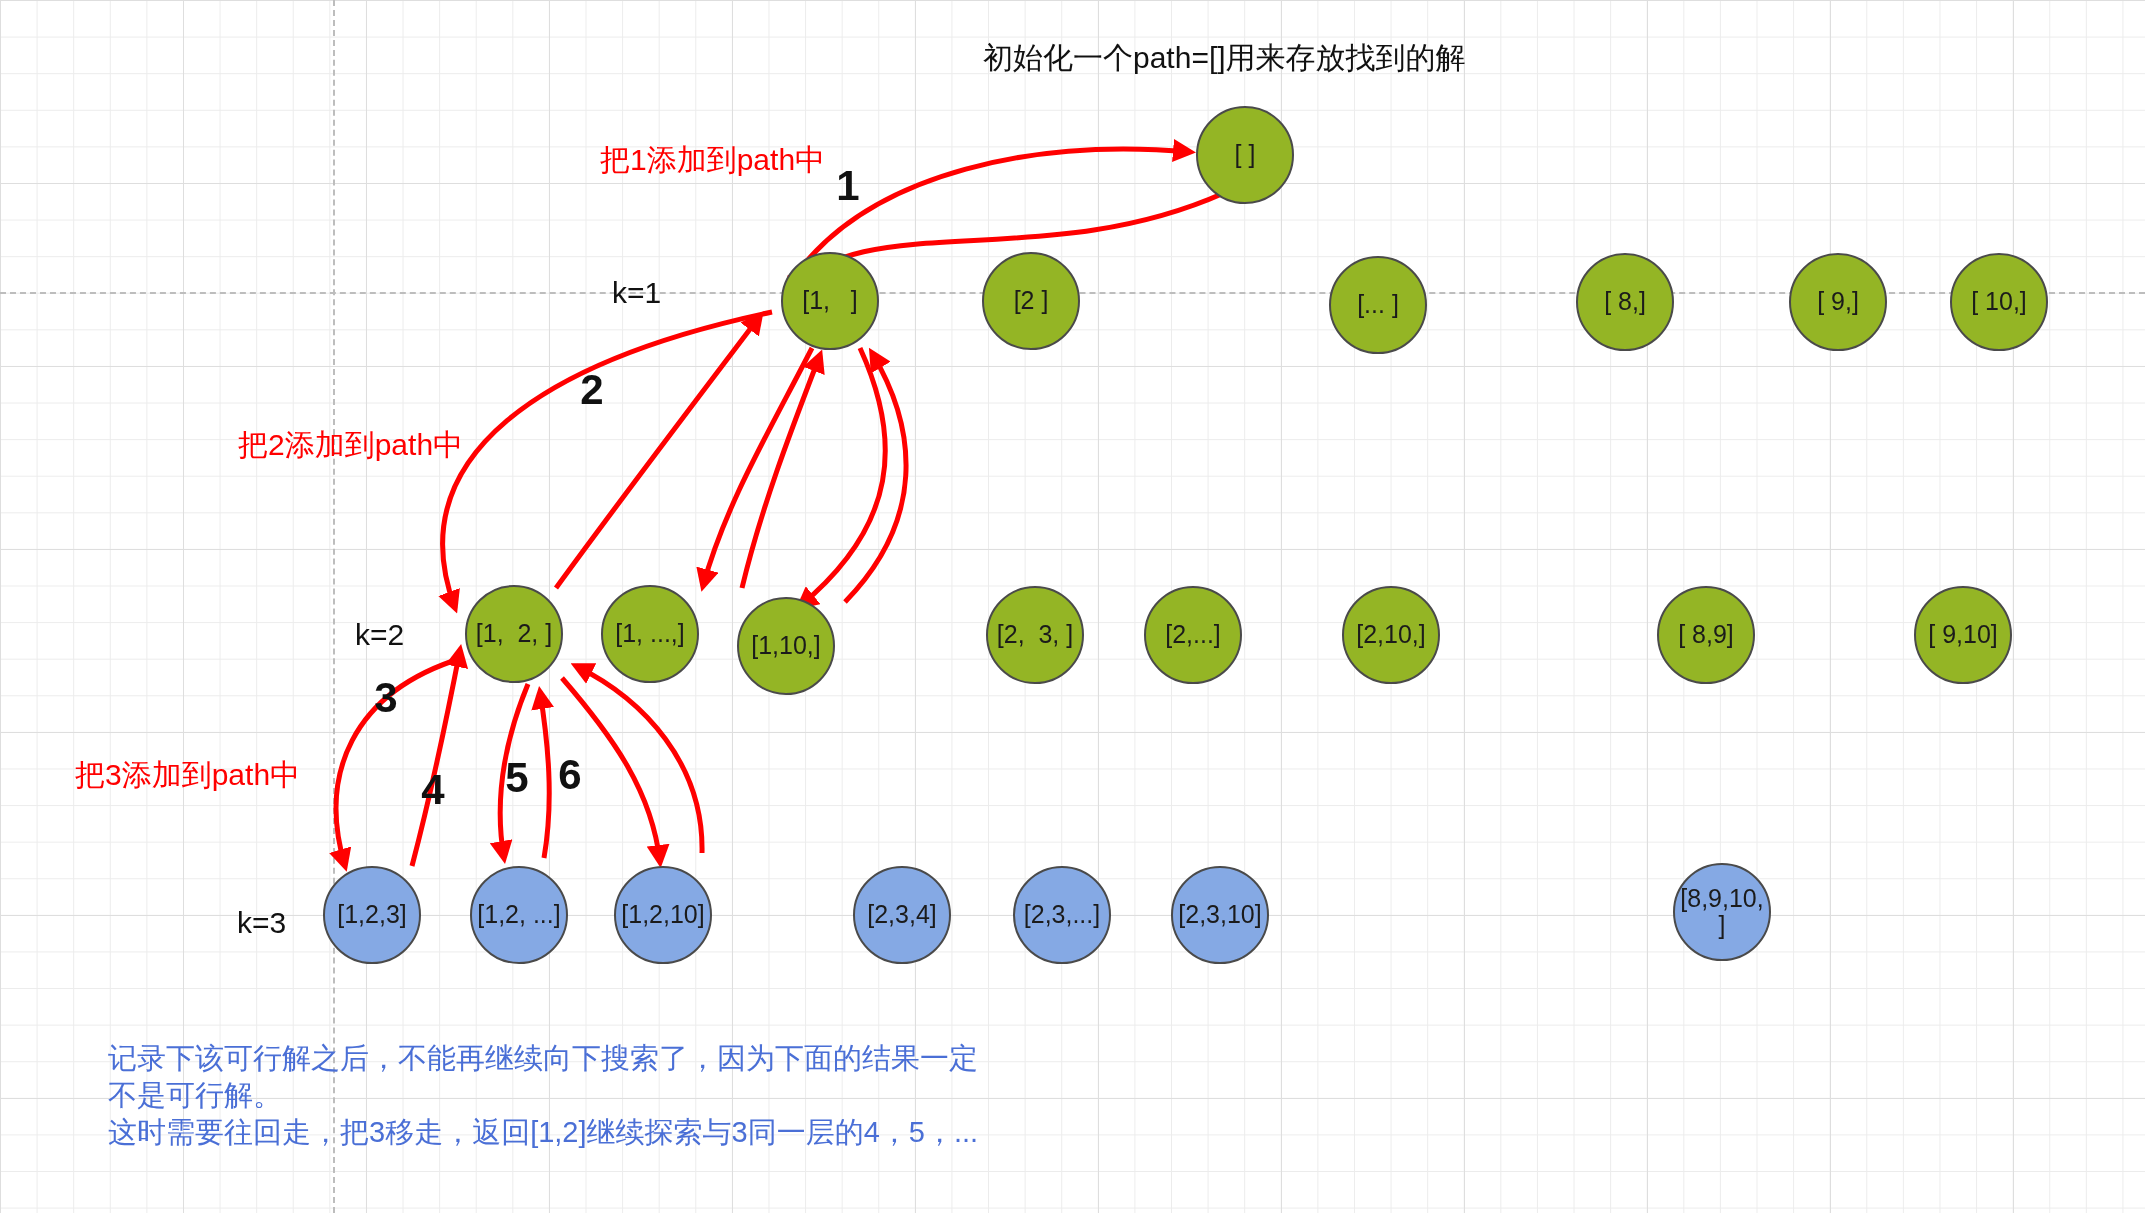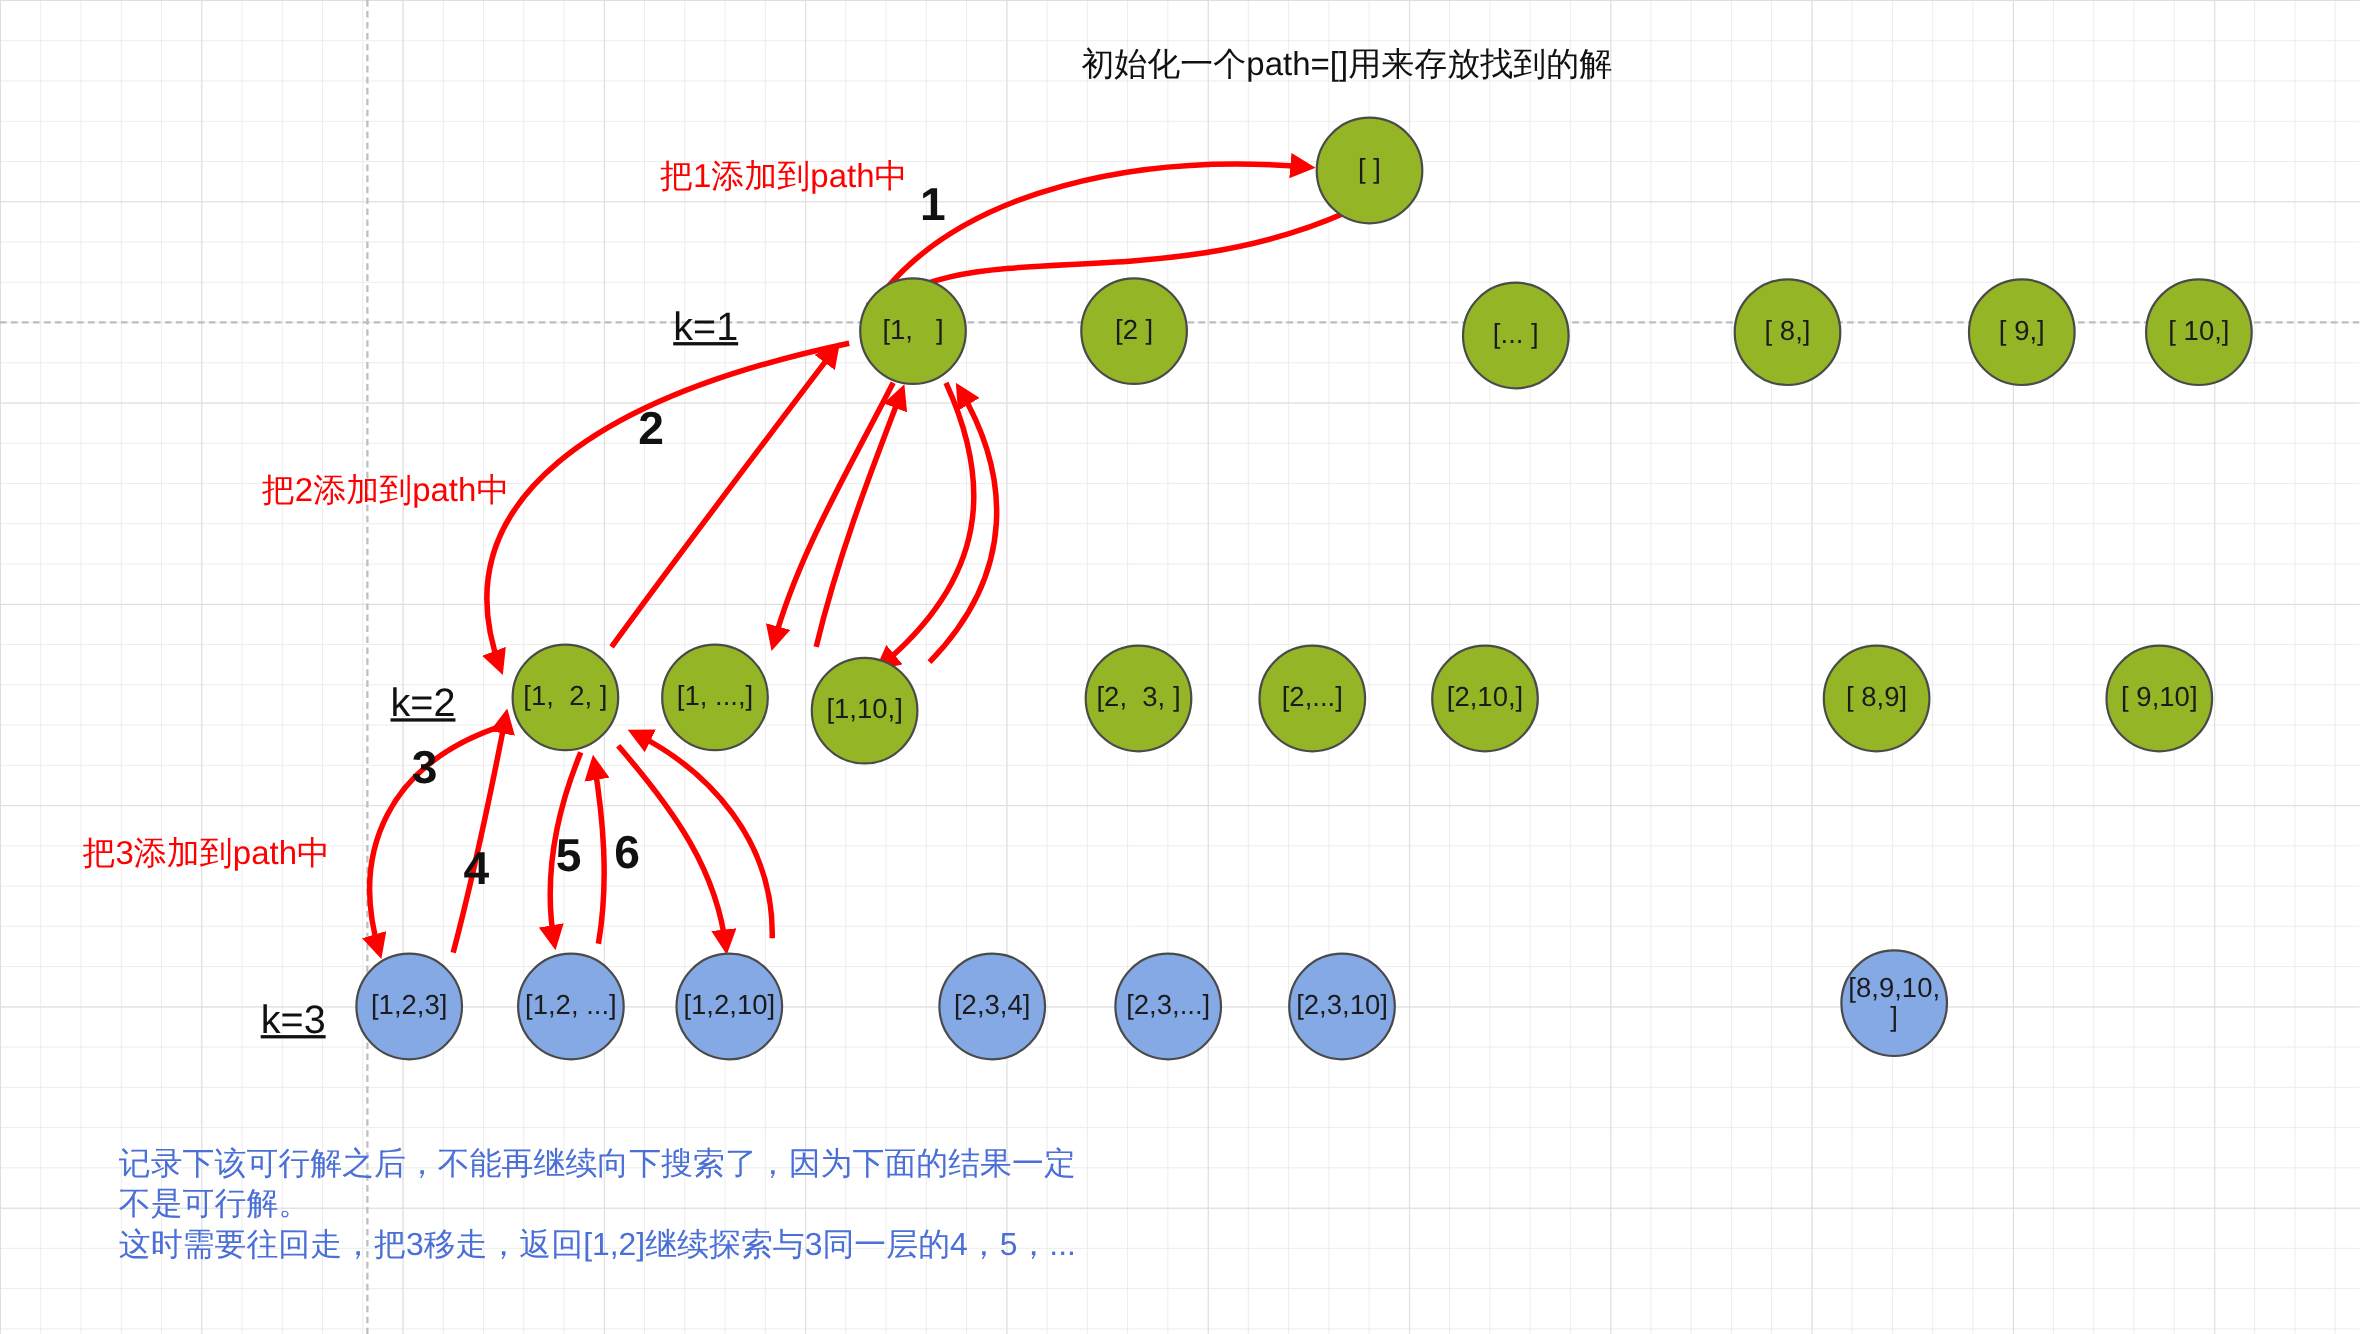--- a/index.html
+++ b/index.html
@@ -23,21 +23,21 @@
   .node{
     position:absolute;width:98px;height:98px;border-radius:50%;
     box-sizing:border-box;border:2px solid #4a4a4a;
     display:flex;align-items:center;justify-content:center;
     font-size:25px;line-height:1.1;color:#1b1b1b;
     white-space:pre;text-align:center;cursor:default;
   }
   .node.green{background:#94B525;}
   .node.blue{background:#85A9E4;}
   .title{position:absolute;left:983px;top:38px;font-size:30px;color:#111;}
-  .klabel{position:absolute;font-size:36px;color:#111;text-decoration:underline;}
+  .klabel{position:absolute;font-size:30px;color:#111;}
   .stepnum{position:absolute;font-size:42px;font-weight:bold;color:#111;transform:translate(-50%,-50%);}
   .redtext{position:absolute;font-size:30px;color:#FF0000;}
   .footer{position:absolute;left:108px;top:1040px;font-size:29px;line-height:37px;color:#4A6FD6;}
 </style>
 </head>
 <body>
 
 <div id="canvas">
   <div class="guide-h"></div>
   <div class="guide-v"></div>
@@ -74,21 +74,21 @@
       <div class="node green" style="left: 982px; top: 252px;">[2 ]</div>
       <div class="node green" style="left: 1329px; top: 256px;">[... ]</div>
       <div class="node green" style="left: 1576px; top: 253px;">[ 8,]</div>
       <div class="node green" style="left: 1789px; top: 253px;">[ 9,]</div>
       <div class="node green" style="left: 1950px; top: 253px;">[ 10,]</div>
       <div class="node green" style="left: 465px; top: 585px;">[1,  2, ]</div>
       <div class="node green" style="left: 601px; top: 585px;">[1, ...,]</div>
       <div class="node green" style="left: 737px; top: 597px;">[1,10,]</div>
       <div class="node green" style="left: 986px; top: 586px;">[2,  3, ]</div>
       <div class="node green" style="left: 1144px; top: 586px;">[2,...]</div>
-      <div class="node green" style="left: 1301px; top: 586px;">[2,10,]</div>
+      <div class="node green" style="left: 1342px; top: 586px;">[2,10,]</div>
       <div class="node green" style="left: 1657px; top: 586px;">[ 8,9]</div>
       <div class="node green" style="left: 1914px; top: 586px;">[ 9,10]</div>
       <div class="node blue" style="left: 323px; top: 866px;">[1,2,3]</div>
       <div class="node blue" style="left: 470px; top: 866px;">[1,2, ...]</div>
       <div class="node blue" style="left: 614px; top: 866px;">[1,2,10]</div>
       <div class="node blue" style="left: 853px; top: 866px;">[2,3,4]</div>
       <div class="node blue" style="left: 1013px; top: 866px;">[2,3,...]</div>
       <div class="node blue" style="left: 1171px; top: 866px;">[2,3,10]</div>
       <div class="node blue" style="left: 1673px; top: 863px;">[8,9,10,
 ]</div>

